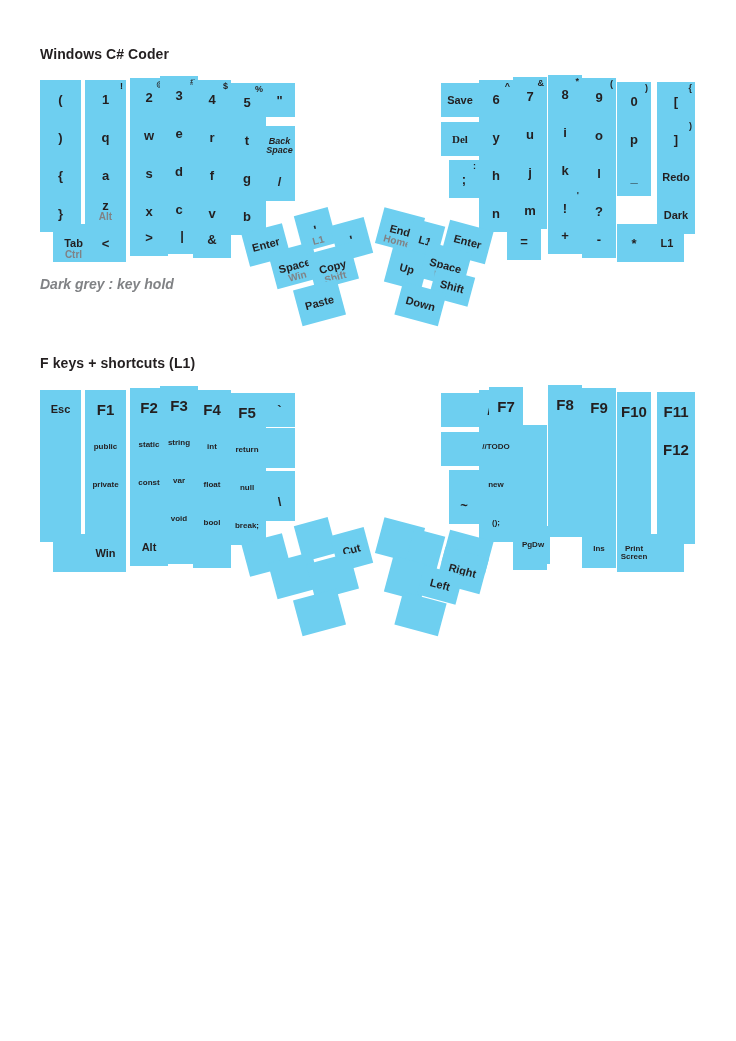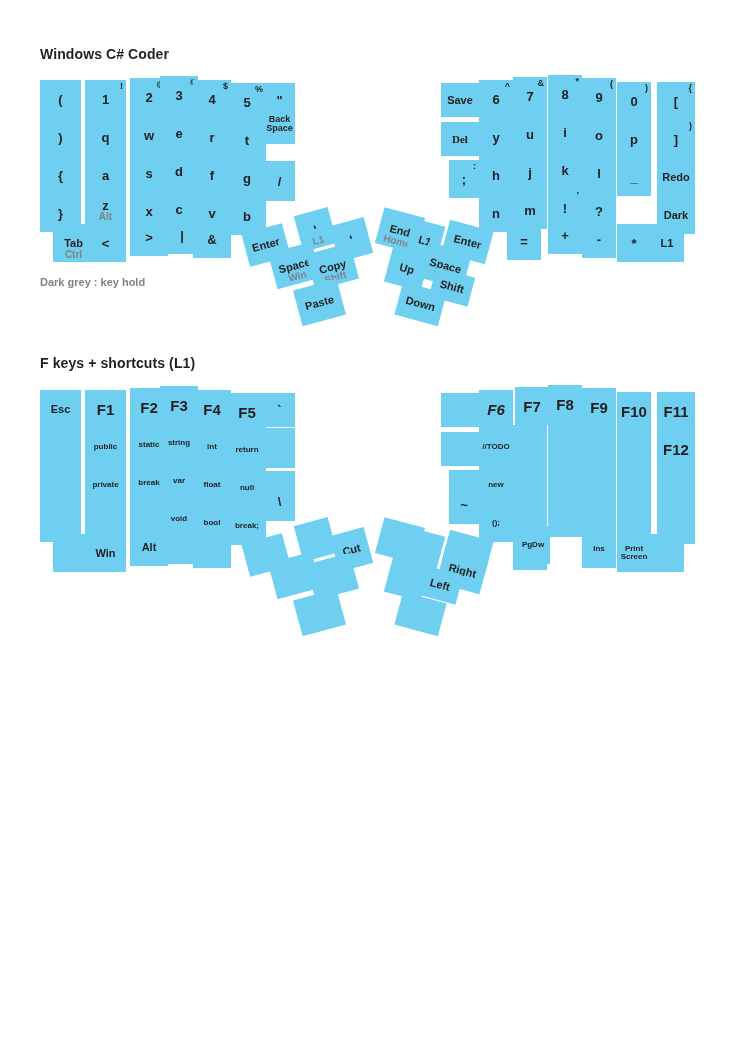--- a/index.html
+++ b/index.html
@@ -21,23 +21,24 @@
     font-weight: bold;
     color: #231f20;
     letter-spacing: 0.1px;
   }
   #title-layout-1 { left: 40px; top: 46px; }
   #title-layout-2 { left: 40px; top: 355px; }
   .legend-note {
     position: absolute;
     left: 40px;
     top: 276px;
-    font-size: 11px;
+    font-size: 14px;
     font-weight: bold;
     color: #808285;
+    font-style: italic;
   }
   .board {
     position: absolute;
     left: 0;
     top: 0;
     width: 736px;
     height: 1041px;
     pointer-events: none;
   }
   .key {
@@ -132,21 +133,21 @@
     </div>
     <div class="key" style="left: 160px; top: 114px; width: 38px; height: 38px;">
       <span class="lbl main">e</span>
     </div>
     <div class="key" style="left: 193px; top: 118px; width: 38px; height: 38px;">
       <span class="lbl main">r</span>
     </div>
     <div class="key" style="left: 228px; top: 121px; width: 38px; height: 38px;">
       <span class="lbl main">t</span>
     </div>
-    <div class="key" style="left: 264px; top: 104px; width: 31px; height: 40px;">
+    <div class="key" style="left: 264px; top: 126px; width: 31px; height: 40px; font-style: italic;">
       <span class="lbl main xsmall twoline">Back<br>Space</span>
     </div>
     <div class="key" style="left: 40px; top: 156px; width: 41px; height: 38px;">
       <span class="lbl main">{</span>
     </div>
     <div class="key" style="left: 85px; top: 156px; width: 41px; height: 38px;">
       <span class="lbl main">a</span>
     </div>
     <div class="key" style="left: 130px; top: 154px; width: 38px; height: 38px;">
       <span class="lbl main">s</span>
@@ -382,21 +383,21 @@
     </div>
     <div class="key" style="left: 228px; top: 431px; width: 38px; height: 38px;">
       <span class="lbl main tiny">return</span>
     </div>
     <div class="key" style="left: 264px; top: 428px; width: 31px; height: 40px;"></div>
     <div class="key" style="left: 40px; top: 466px; width: 41px; height: 38px;"></div>
     <div class="key" style="left: 85px; top: 466px; width: 41px; height: 38px;">
       <span class="lbl main tiny">private</span>
     </div>
     <div class="key" style="left: 130px; top: 464px; width: 38px; height: 38px;">
-      <span class="lbl main tiny">break</span>
+      <span class="lbl main tiny">const</span>
     </div>
     <div class="key" style="left: 160px; top: 462px; width: 38px; height: 38px;">
       <span class="lbl main tiny">var</span>
     </div>
     <div class="key" style="left: 193px; top: 466px; width: 38px; height: 38px;">
       <span class="lbl main tiny">float</span>
     </div>
     <div class="key" style="left: 228px; top: 469px; width: 38px; height: 38px;">
       <span class="lbl main tiny">null</span>
     </div>
@@ -430,21 +431,21 @@
       <span class="lbl main small">Cut</span>
     </div>
     <div class="key" style="left: 245px; top: 538px; width: 42px; height: 34px; transform: rotate(-15deg);"></div>
     <div class="key" style="left: 272px; top: 557px; width: 45px; height: 37px; transform: rotate(-15deg);"></div>
     <div class="key" style="left: 310px; top: 558px; width: 45px; height: 37px; transform: rotate(-15deg);"></div>
     <div class="key" style="left: 297px; top: 594px; width: 45px; height: 37px; transform: rotate(-15deg);"></div>
     <div class="key" style="left: 441px; top: 393px; width: 38px; height: 34px;"></div>
     <div class="key" style="left: 479px; top: 390px; width: 34px; height: 38px; font-style: italic;">
       <span class="lbl main big">F6</span>
     </div>
-    <div class="key" style="left: 515px; top: 387px; width: 34px; height: 38px;">
+    <div class="key" style="left: 489px; top: 387px; width: 34px; height: 38px;">
       <span class="lbl main big">F7</span>
     </div>
     <div class="key" style="left: 548px; top: 385px; width: 34px; height: 38px;">
       <span class="lbl main big">F8</span>
     </div>
     <div class="key" style="left: 582px; top: 388px; width: 34px; height: 38px;">
       <span class="lbl main big">F9</span>
     </div>
     <div class="key" style="left: 617px; top: 392px; width: 34px; height: 38px;">
       <span class="lbl main big">F10</span>

